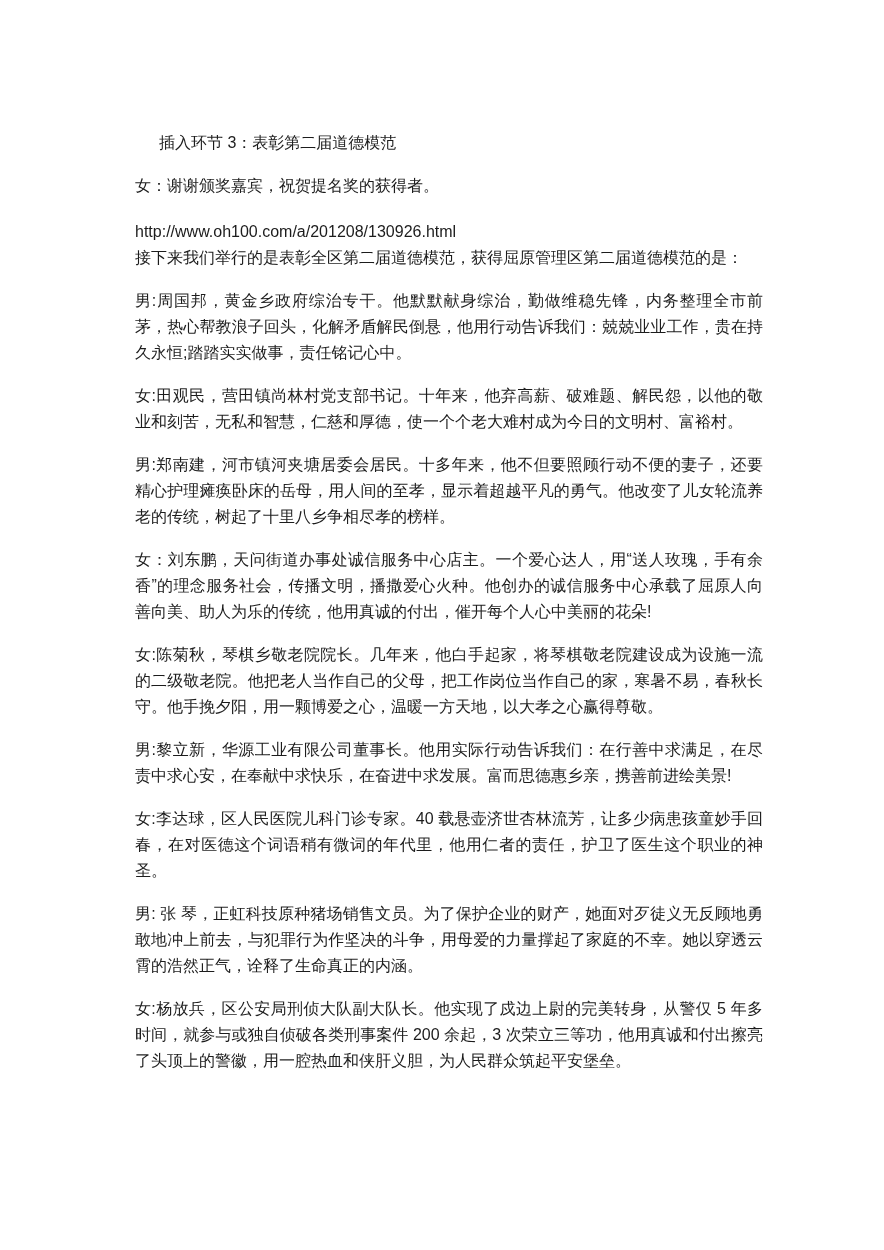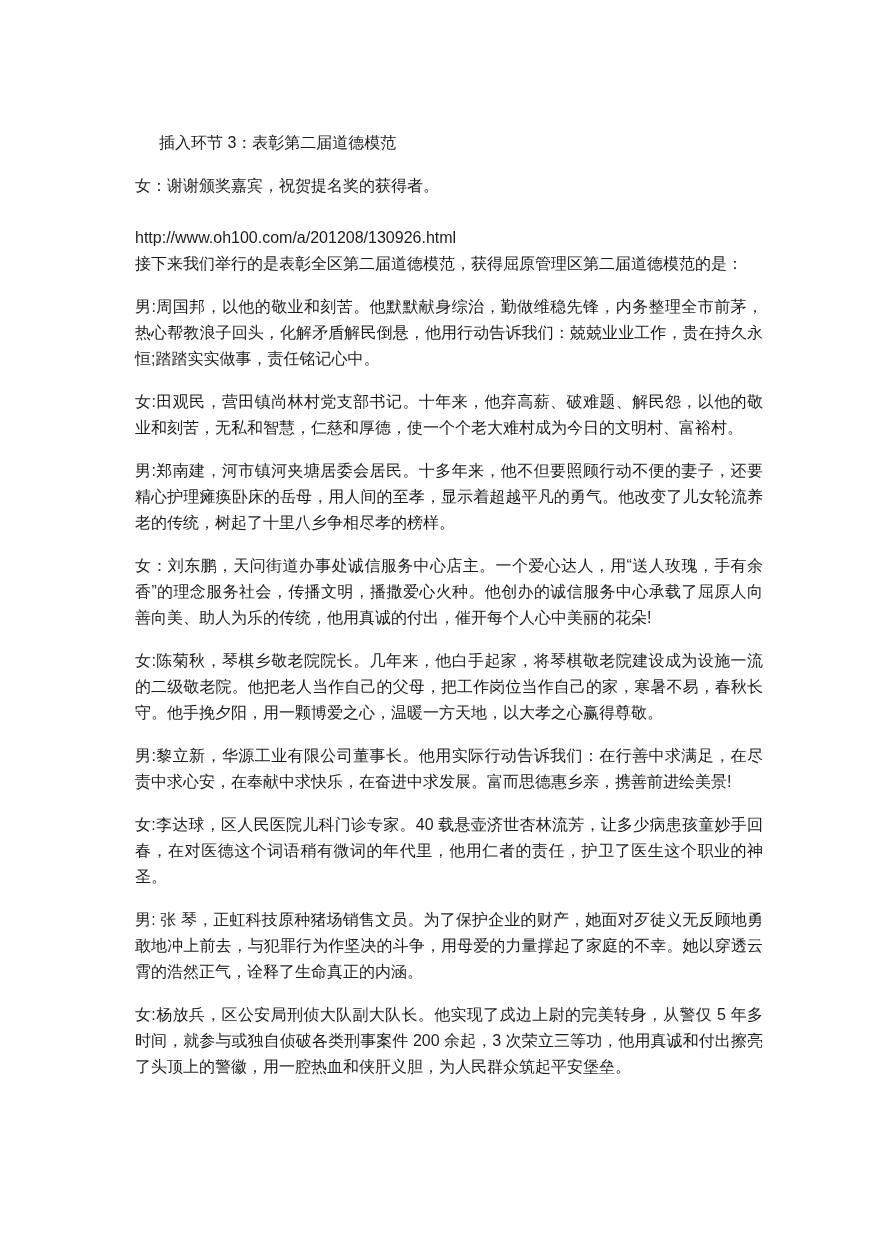--- a/index.html
+++ b/index.html
@@ -27,21 +27,21 @@
   }
   .doc-content p {
     margin: 0 0 17px 0;
   }
   p.section-heading {
     margin-bottom: 17px;
     text-align: left;
     margin-left: 24px;
   }
   p.host-line {
-    margin-bottom: 26px;
+    margin-bottom: 20px;
     text-align: left;
   }
   .url-block p {
     margin: 0;
   }
   p.source-url {
     text-align: left;
     word-break: break-all;
   }
   .url-block {
@@ -59,21 +59,21 @@
   <p class="section-heading">插入环节 3：表彰第二届道德模范</p>
 
   <p class="host-line">女：谢谢颁奖嘉宾，祝贺提名奖的获得者。</p>
 
   <div class="url-block">
     <p class="source-url">http://www.oh100.com/a/201208/130926.html</p>
     <p class="lead-line">接下来我们举行的是表彰全区第二届道德模范，获得屈原管理区第二届道德模范的是：</p>
   </div>
 
   <div class="paragraph-list">
-      <p class="speech-paragraph">男:周国邦，以他的敬业和刻苦。他默默献身综治，勤做维稳先锋，内务整理全市前茅，热心帮教浪子回头，化解矛盾解民倒悬，他用行动告诉我们：兢兢业业工作，贵在持久永恒;踏踏实实做事，责任铭记心中。</p>
+      <p class="speech-paragraph">男:周国邦，黄金乡政府综治专干。他默默献身综治，勤做维稳先锋，内务整理全市前茅，热心帮教浪子回头，化解矛盾解民倒悬，他用行动告诉我们：兢兢业业工作，贵在持久永恒;踏踏实实做事，责任铭记心中。</p>
       <p class="speech-paragraph">女:田观民，营田镇尚林村党支部书记。十年来，他弃高薪、破难题、解民怨，以他的敬业和刻苦，无私和智慧，仁慈和厚德，使一个个老大难村成为今日的文明村、富裕村。</p>
       <p class="speech-paragraph">男:郑南建，河市镇河夹塘居委会居民。十多年来，他不但要照顾行动不便的妻子，还要精心护理瘫痪卧床的岳母，用人间的至孝，显示着超越平凡的勇气。他改变了儿女轮流养老的传统，树起了十里八乡争相尽孝的榜样。</p>
       <p class="speech-paragraph">女：刘东鹏，天问街道办事处诚信服务中心店主。一个爱心达人，用“送人玫瑰，手有余香”的理念服务社会，传播文明，播撒爱心火种。他创办的诚信服务中心承载了屈原人向善向美、助人为乐的传统，他用真诚的付出，催开每个人心中美丽的花朵!</p>
       <p class="speech-paragraph">女:陈菊秋，琴棋乡敬老院院长。几年来，他白手起家，将琴棋敬老院建设成为设施一流的二级敬老院。他把老人当作自己的父母，把工作岗位当作自己的家，寒暑不易，春秋长守。他手挽夕阳，用一颗博爱之心，温暖一方天地，以大孝之心赢得尊敬。</p>
       <p class="speech-paragraph">男:黎立新，华源工业有限公司董事长。他用实际行动告诉我们：在行善中求满足，在尽责中求心安，在奉献中求快乐，在奋进中求发展。富而思德惠乡亲，携善前进绘美景!</p>
       <p class="speech-paragraph">女:李达球，区人民医院儿科门诊专家。40 载悬壶济世杏林流芳，让多少病患孩童妙手回春，在对医德这个词语稍有微词的年代里，他用仁者的责任，护卫了医生这个职业的神圣。</p>
       <p class="speech-paragraph">男: 张 琴，正虹科技原种猪场销售文员。为了保护企业的财产，她面对歹徒义无反顾地勇敢地冲上前去，与犯罪行为作坚决的斗争，用母爱的力量撑起了家庭的不幸。她以穿透云霄的浩然正气，诠释了生命真正的内涵。</p>
       <p class="speech-paragraph">女:杨放兵，区公安局刑侦大队副大队长。他实现了戍边上尉的完美转身，从警仅 5 年多时间，就参与或独自侦破各类刑事案件 200 余起，3 次荣立三等功，他用真诚和付出擦亮了头顶上的警徽，用一腔热血和侠肝义胆，为人民群众筑起平安堡垒。</p>
     </div>
 

